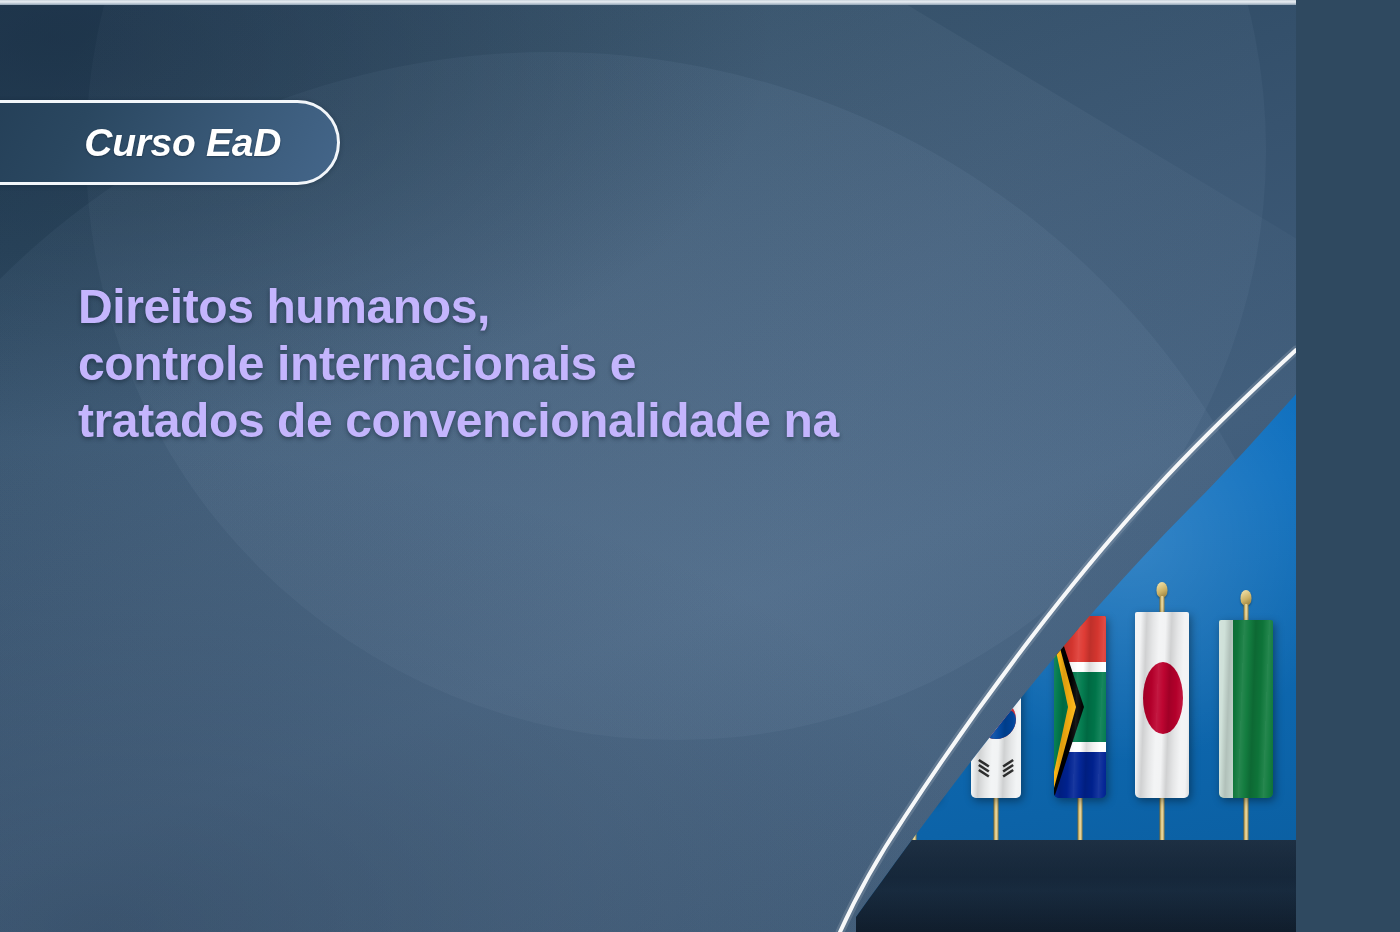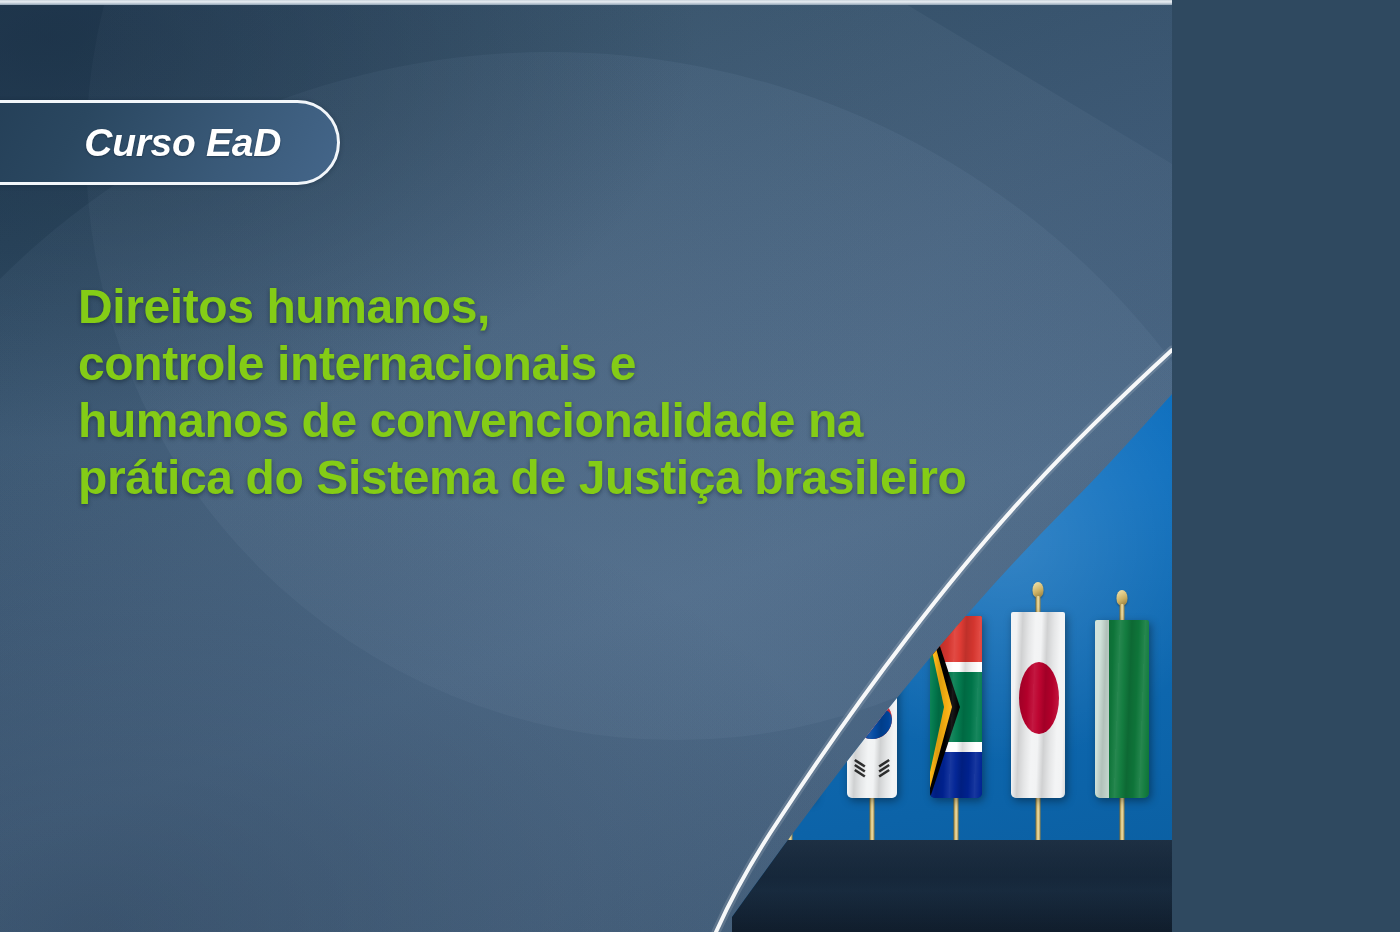--- a/index.html
+++ b/index.html
@@ -7,21 +7,21 @@
     margin: 0;
     padding: 0;
     background: #2f4960;
   }
   body {
     font-family: "Liberation Sans", "DejaVu Sans", sans-serif;
   }
 
   #banner {
     position: relative;
-    width: 1172px;
+    width: 1296px;
     height: 932px;
     overflow: hidden;
     background: #3d5b78;
     user-select: none;
   }
 
   
   .bg-base {
     position: absolute;
     inset: 0;
@@ -134,21 +134,21 @@
   }
 
   
   .headline {
     position: absolute;
     left: 78px;
     top: 278px;
     width: 1120px;
   }
   .headline-line {
-    color: #84cc16;
+    color: #c4b5fd;
     font-size: 48px;
     font-weight: 700;
     line-height: 57px;
     letter-spacing: -0.4px;
     white-space: nowrap;
     text-shadow: 0 2px 4px rgba(12,26,42,0.45);
   }
 
   
   .photo {
@@ -311,22 +311,21 @@
   <div class="bg-vignette"></div>
   <div class="top-strip"></div>
 
   <div class="badge">
     <span class="badge-label">Curso EaD</span>
   </div>
 
   <div class="headline">
     <div class="headline-line">Direitos humanos,</div>
     <div class="headline-line">controle internacionais e</div>
-    <div class="headline-line">humanos de convencionalidade na</div>
-    <div class="headline-line">prática do Sistema de Justiça brasileiro</div>
+    <div class="headline-line">tratados de convencionalidade na</div>
   </div>
 
   <div class="photo">
     <div class="photo-inner"></div>
     <div class="photo-light"></div>
 
     <div class="landmass">
       <svg viewBox="0 0 92 150" xmlns="http://www.w3.org/2000/svg">
         <path d="M58 2 C70 6 80 14 84 26 C88 40 84 54 76 64
                  C70 72 62 78 58 88 C54 98 52 110 44 120

